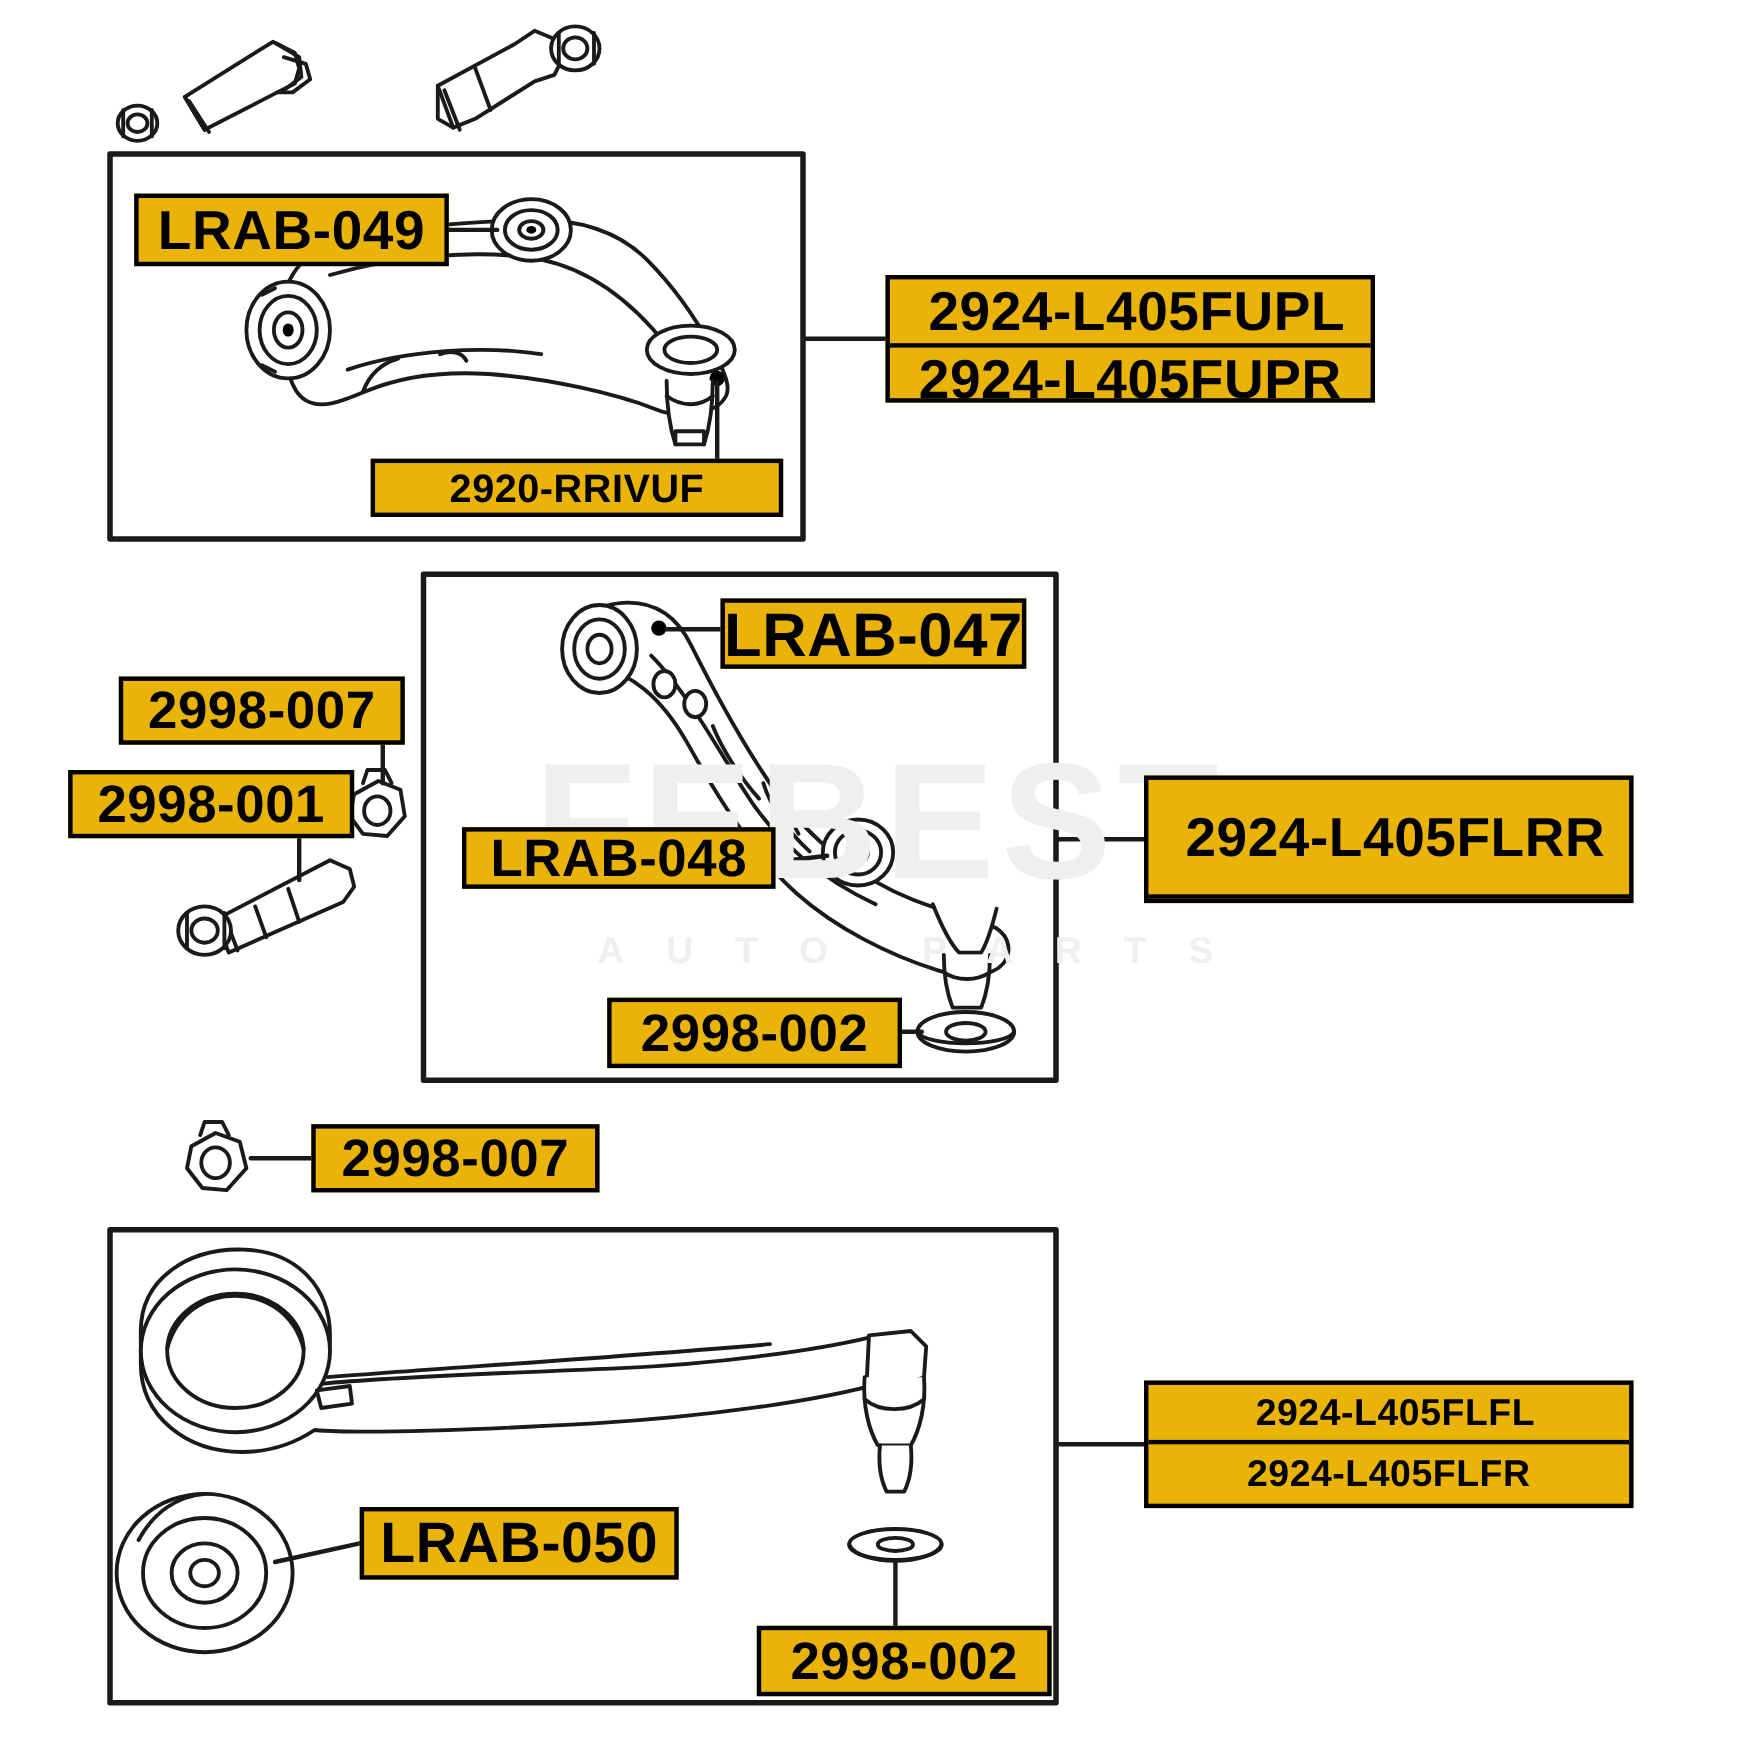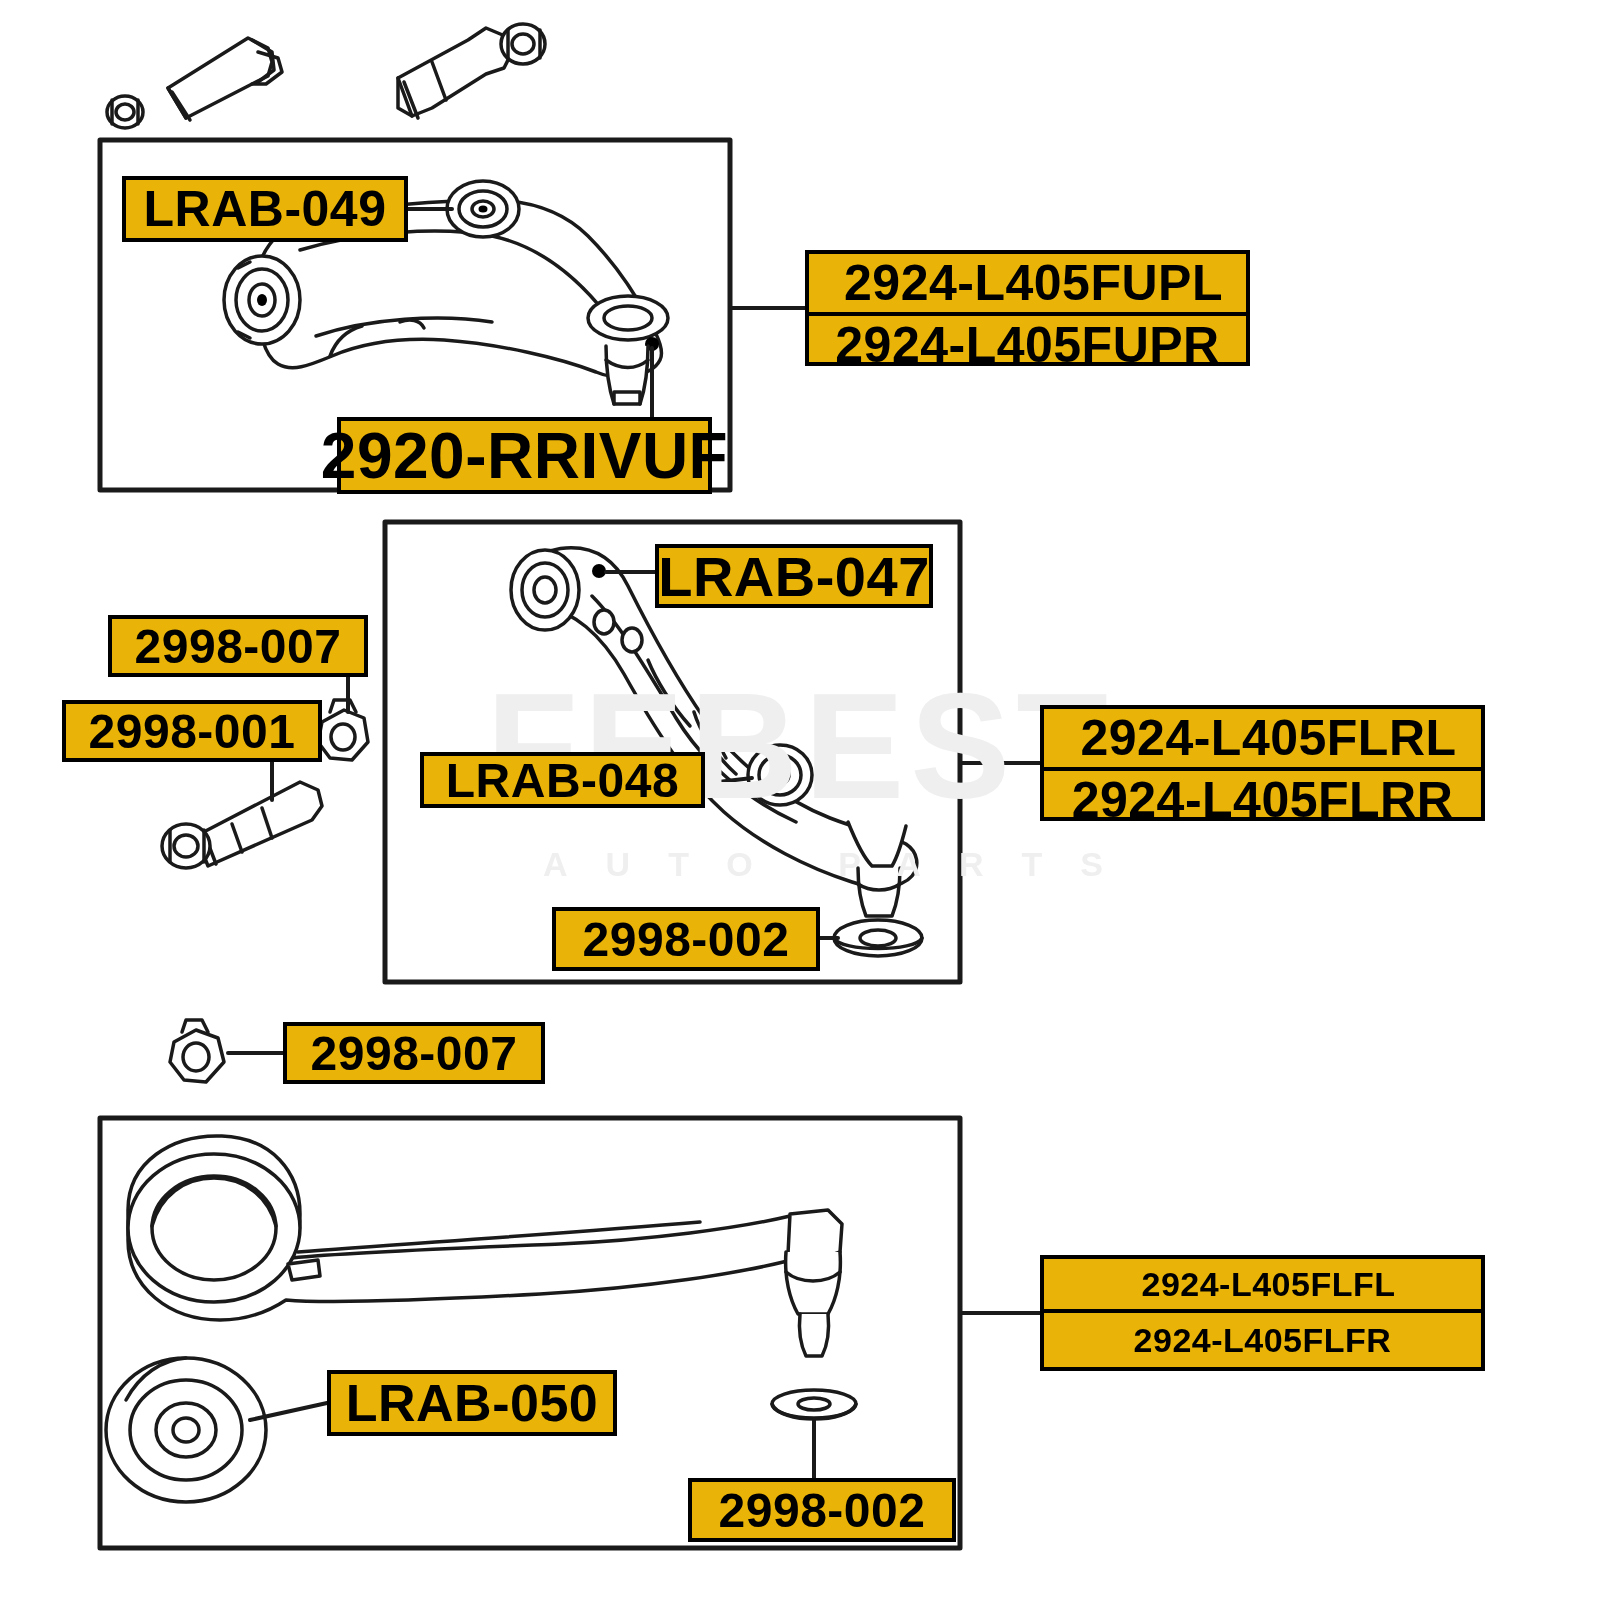--- a/index.html
+++ b/index.html
@@ -288,21 +288,21 @@
 
       <path d="M960 1313 L1040 1313" stroke-width="4"></path>
 
     </g>
   </svg>
 
   <div class="label" style="left:122px; top:176px; width:286px; height:66px; font-size:50px;">
     <span>LRAB-049</span>
   </div>
 
-  <div class="label" style="left:337px; top:417px; width:375px; height:77px; font-size:64px;">
+  <div class="label" style="left:337px; top:417px; width:375px; height:53px; font-size:36px;">
     <span>2920-RRIVUF</span>
   </div>
 
   <div class="label double" style="left:805px; top:250px; width:445px; height:116px; font-size:50px;">
     <div>2924-L405FUPL</div>
     <div>2924-L405FUPR</div>
   </div>
 
   <div class="label" style="left:108px; top:615px; width:260px; height:62px; font-size:48px;">
     <span>2998-007</span>
@@ -318,21 +318,20 @@
 
   <div class="label" style="left:420px; top:752px; width:285px; height:56px; font-size:48px;">
     <span>LRAB-048</span>
   </div>
 
   <div class="label" style="left:552px; top:907px; width:268px; height:64px; font-size:48px;">
     <span>2998-002</span>
   </div>
 
   <div class="label double" style="left:1040px; top:705px; width:445px; height:116px; font-size:50px;">
-    <div>2924-L405FLRL</div>
     <div>2924-L405FLRR</div>
   </div>
 
   <div class="label" style="left:283px; top:1022px; width:262px; height:62px; font-size:48px;">
     <span>2998-007</span>
   </div>
 
   <div class="label" style="left:327px; top:1370px; width:290px; height:66px; font-size:52px;">
     <span>LRAB-050</span>
   </div>

